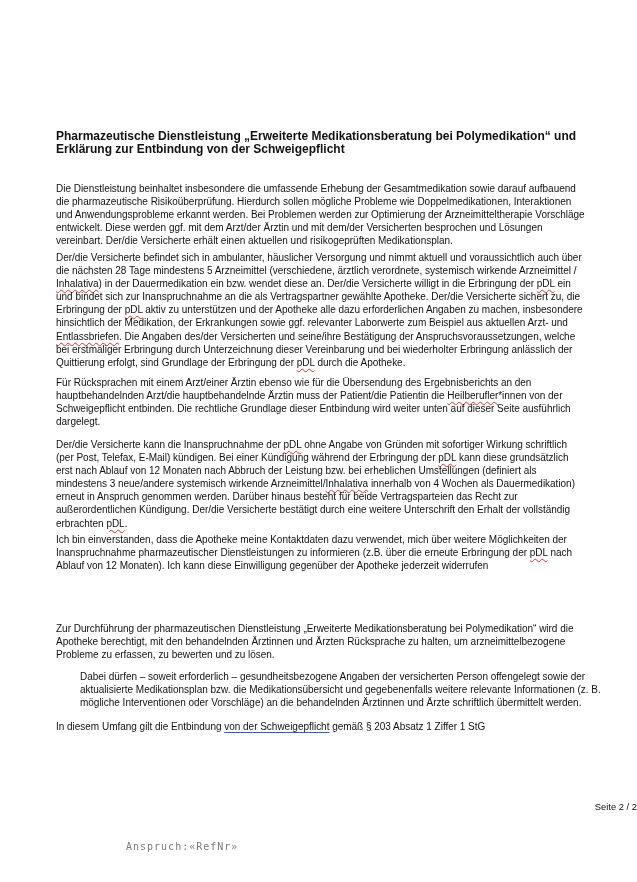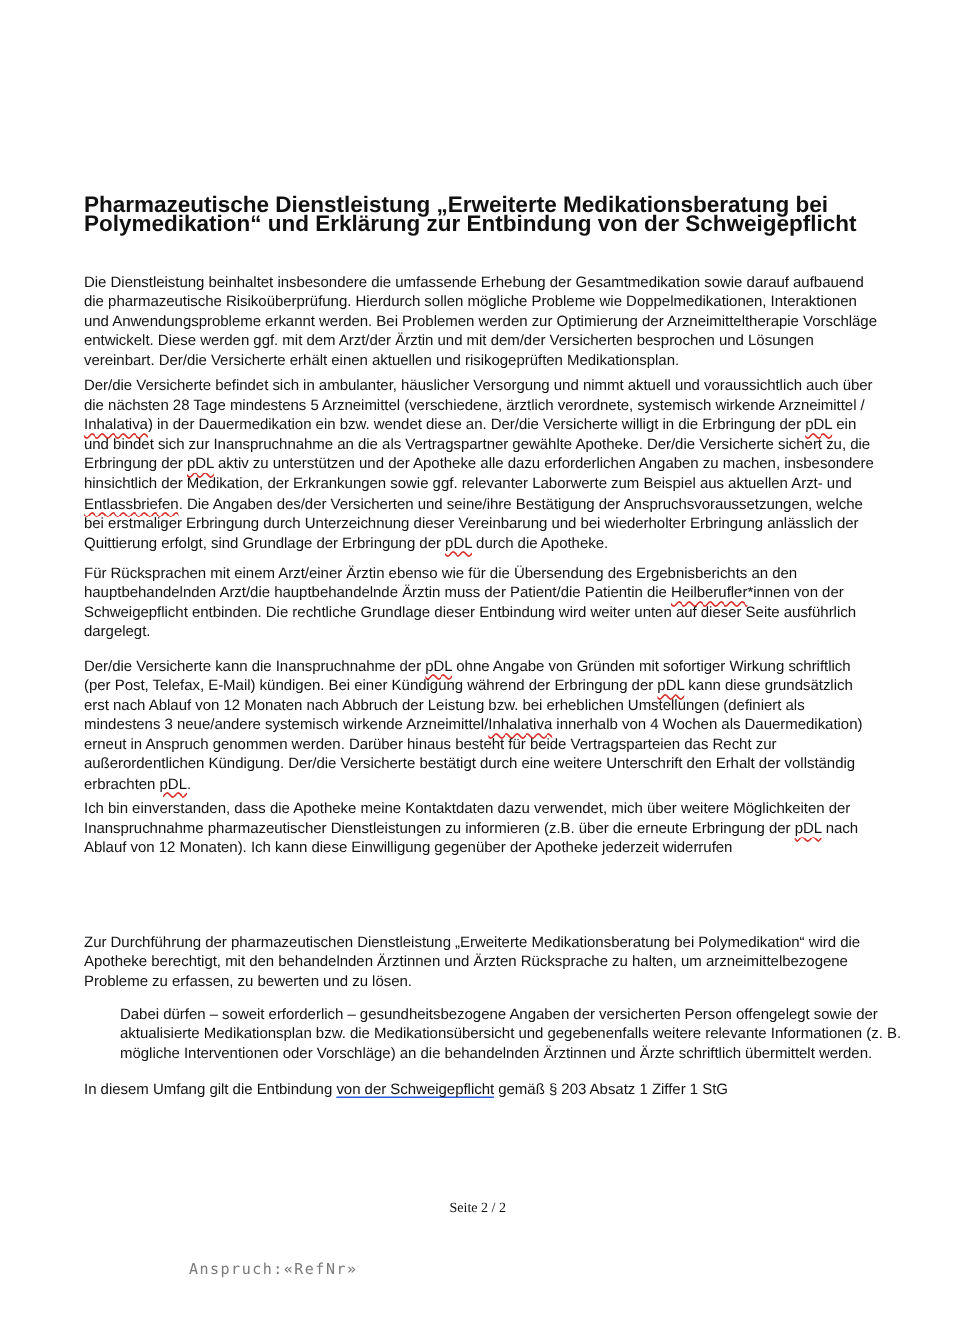--- a/index.html
+++ b/index.html
@@ -2,25 +2,25 @@
 <html><head>
 <meta charset="utf-8">
 <style>
   html, body { margin: 0; padding: 0; background: #ffffff; }
   body {
     width: 637px; height: 882px; position: relative; overflow: hidden;
     font-family: "Liberation Sans", sans-serif; color: #111;
   }
   .page { position: absolute; left: 0; top: 0; width: 637px; height: 882px; background: #fff; }
   .text { position: absolute; left: 56px; width: 530px; font-size: 10px; line-height: 13.1px; letter-spacing: -0.02px; }
-  .title { position: absolute; left: 56px; width: 530px; font-size: 15px; line-height: 13.2px; font-weight: bold; }
+  .title { position: absolute; left: 56px; width: 530px; font-size: 12px; line-height: 13.2px; font-weight: bold; }
   .h2 { position: absolute; left: 56px; width: 530px; font-size: 9.6px; font-weight: bold; }
   .spell { text-decoration: underline wavy #d9302a; text-decoration-thickness: 1px; text-underline-offset: 2px; }
   .link { text-decoration: underline; text-decoration-color: #2c5bd6; text-underline-offset: 2px; }
-  .footer { position: absolute; left: 0; width: 637px; text-align: center; font-size: 9.4px; top: 801px; font-family: Liberation Serif, serif; }
+  .footer { position: absolute; left: 0; width: 637px; text-align: right; font-size: 9.4px; top: 801px; }
   .ref {
     position: absolute; top: 841px; left: 126px; font-family: "DejaVu Sans Mono", monospace;
     font-size: 10px; color: #7a7a7a; letter-spacing: 1px;
   }
   .ref span.val { }
 </style>
 </head>
 <body>
 
 <div class="page">

